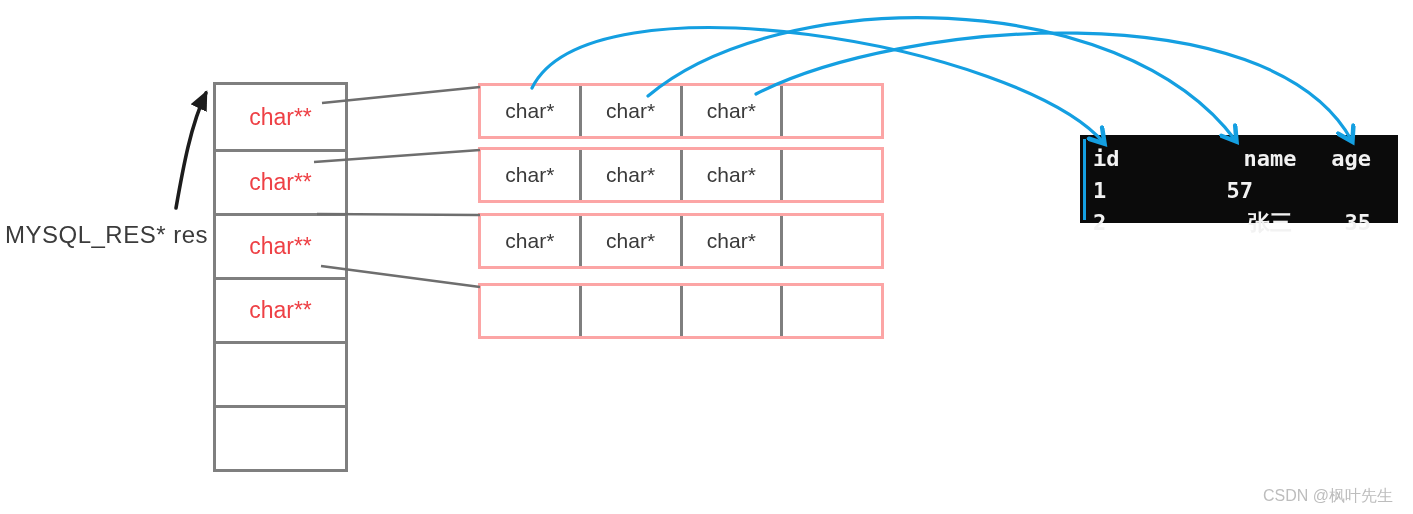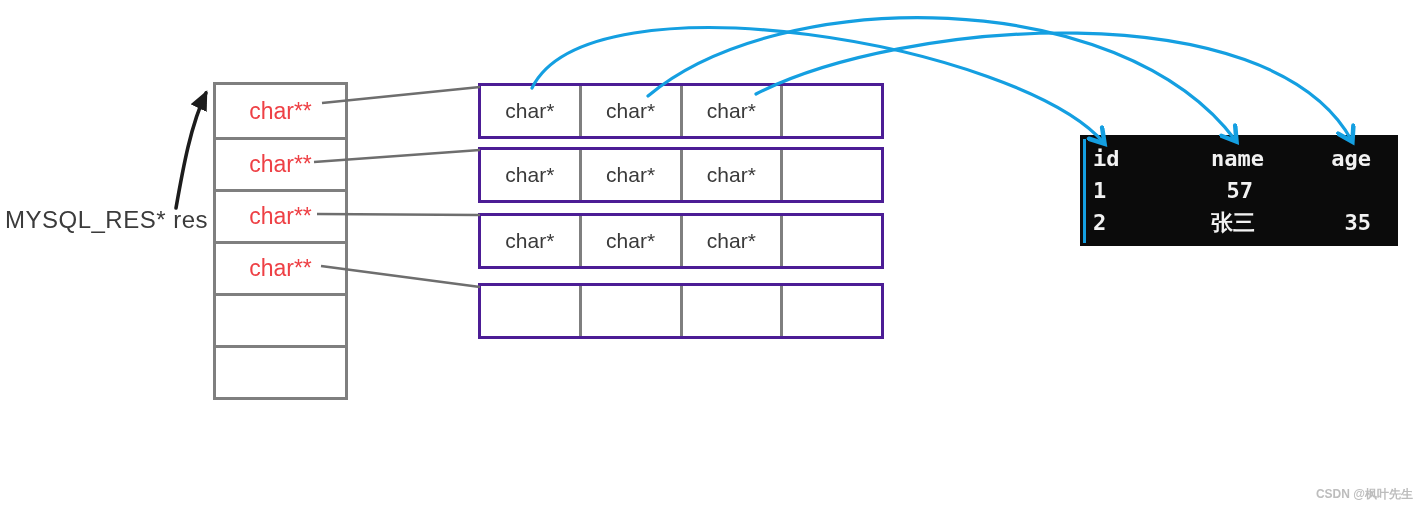--- a/index.html
+++ b/index.html
@@ -4,68 +4,68 @@
 <style>
   html,body{margin:0;padding:0;background:#ffffff;}
   .canvas{
     position:relative;width:1413px;height:514px;background:#ffffff;overflow:hidden;
     font-family:"Liberation Sans", sans-serif;
   }
   svg.overlay{position:absolute;left:0;top:0;width:1413px;height:514px;pointer-events:none;z-index:6;}
 
   
   .res-label{
-    position:absolute;left:5px;top:181px;font-size:24px;color:#3b3b3b;letter-spacing:0.5px;margin-top:25px;
+    position:absolute;left:5px;top:196px;font-size:24px;color:#3b3b3b;letter-spacing:0.5px;margin-top:25px;
   }
 
   
   .pointer-col{
     position:absolute;left:213px;top:82px;width:135px;
     border:3px solid #7f7f7f;box-sizing:border-box;background:#fff;z-index:2;
   }
   .pointer-col .pcell{
-    height:52px;box-sizing:border-box;display:flex;align-items:center;justify-content:center;
+    height:64px;box-sizing:border-box;display:flex;align-items:center;justify-content:center;
   }
   .pointer-col .pcell + .pcell{border-top:3px solid #7f7f7f;}
   .pcell span{font-size:23px;color:#ee4045;}
 
   
   .row-strip{
     position:absolute;left:478px;width:406px;height:56px;
-    border:3px solid #4c1d95;box-sizing:border-box;background:#fff;display:flex;z-index:2;
+    border:3px solid #fca5a5;box-sizing:border-box;background:#fff;display:flex;z-index:2;
   }
   .row-strip .cell{
     flex:1;display:flex;align-items:center;justify-content:center;box-sizing:border-box;
     font-size:21px;color:#3a3a3a;
   }
   .row-strip .cell + .cell{border-left:3px solid #7f7f7f;}
 
   
   .annotation{
     position:absolute;left:954px;top:144px;font-size:24px;color:#222222;letter-spacing:1px;
   }
 
   
   .terminal{
-    position:absolute;left:1080px;top:135px;width:318px;height:111px;background:#0b0b0b;
+    position:absolute;left:1080px;top:135px;width:318px;height:88px;background:#0b0b0b;
     box-sizing:border-box;color:#f2f2f2;z-index:3;
     font-family:"DejaVu Sans Mono", monospace;font-size:22px;font-weight:bold;
     padding:8px 12px 0 13px;
   }
   .terminal .stripe{
     position:absolute;left:3px;top:4px;bottom:3px;width:3px;background:#149fe1;
   }
   .t-row{display:flex;line-height:32px;white-space:nowrap;}
   .t-col1{width:118px;}
-  .t-col2{width:118px;}
+  .t-col2{width:118px;text-align:center;}
   .t-col3{width:42px;text-align:right;}
 
   
   .watermark{
-    position:absolute;right:0;top:486px;font-size:12px;color:#bdbdbd;z-index:1;font-weight:bold;
+    position:absolute;right:20px;top:486px;font-size:16px;color:#bdbdbd;z-index:1;
   }
 </style>
 </head>
 <body>
 
 <div class="canvas">
 
   <svg class="overlay" viewBox="0 0 1413 514" xmlns="http://www.w3.org/2000/svg">
     <defs>
       <marker id="mBlack" viewBox="0 0 10 10" refX="8.5" refY="5" markerWidth="5.5" markerHeight="5.5" orient="auto">

